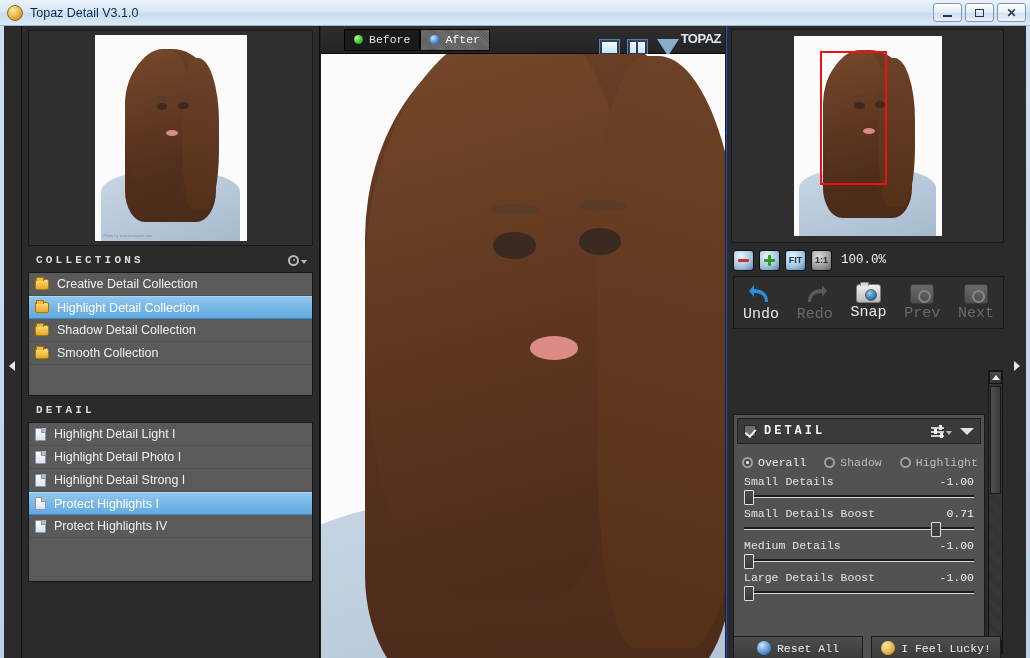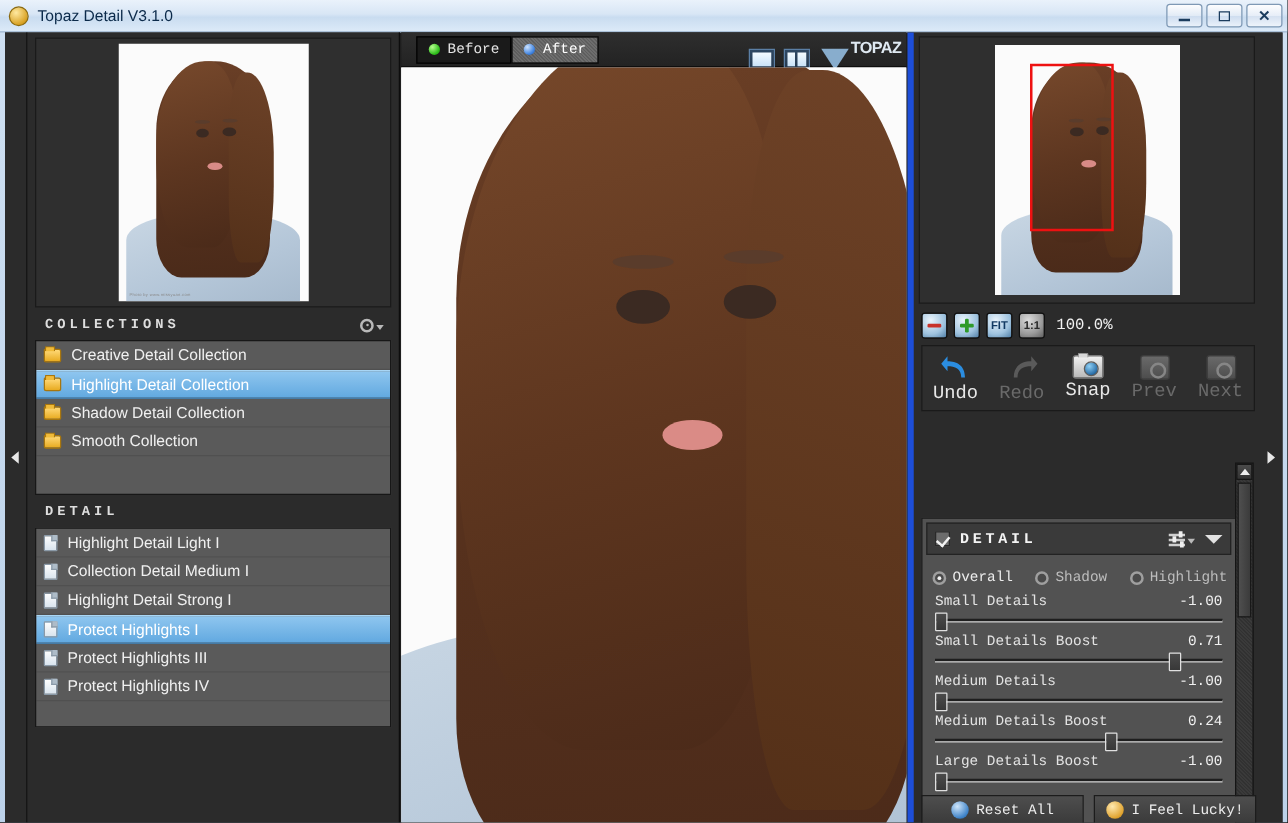--- a/index.html
+++ b/index.html
@@ -195,21 +195,21 @@
 
   
   #center {
     position: absolute; left: 317px; top: 0; width: 404px; height: 632px;
     background: #141414;
   }
   #center-toolbar {
     position: relative; height: 28px; width: 404px;
     background: linear-gradient(#2e2e2e, #232323);
     border-bottom: 1px solid #0b0b0b;
-    display: flex; align-items: center; padding-left: 12px; gap: 0;
+    display: flex; align-items: center; padding-left: 23px; gap: 0;
   }
   .vtab {
     height: 22px; min-width: 69px; padding: 0 9px;
     display: flex; align-items: center; gap: 6px;
     font-family: "Liberation Mono", monospace; font-size: 11.5px;
     border: 1px solid #000;
   }
   .vtab.inactive { background: #1a1a1a; color: #e4e4e4; }
   .vtab.active {
     background: repeating-linear-gradient(45deg,#6e6e6e 0 1px,#5e5e5e 1px 2px);
@@ -246,21 +246,21 @@
     overflow: hidden; background: #ffffff;
   }
   #zoomed-portrait {
     position: absolute; left: -78px; top: -86px; width: 610px; height: 800px;
     filter: blur(0.4px) saturate(1.02);
   }
 
   
   #right-panel {
     position: absolute; left: 722px; top: 0; width: 282px; height: 632px;
-    background: #2b2b2b; border-left: 5px solid #1d4ed8;
+    background: #2b2b2b; border-left: 1px solid #1d4ed8;
   }
   #nav-box {
     margin: 3px 4px 0 4px; height: 214px;
     background: #2f2f2f; border: 1px solid #1a1a1a;
     display: flex; align-items: center; justify-content: center;
     position: relative;
   }
   #nav-rect {
     position: absolute; border: 2px solid #ee1111; pointer-events: none;
   }
@@ -539,33 +539,29 @@
         <div class="section-title">DETAIL</div>
       </div>
 
       <div class="list-box" id="presets-list">
           <div class="list-item">
             <span class="doc-icon"></span>
             <span>Highlight Detail Light I</span>
           </div>
           <div class="list-item">
             <span class="doc-icon"></span>
-            <span>Collection Detail Medium I</span>
+            <span>Highlight Detail Photo I</span>
           </div>
           <div class="list-item">
             <span class="doc-icon"></span>
             <span>Highlight Detail Strong I</span>
           </div>
           <div class="list-item selected">
             <span class="doc-icon"></span>
             <span>Protect Highlights I</span>
-          </div>
-          <div class="list-item">
-            <span class="doc-icon"></span>
-            <span>Protect Highlights III</span>
           </div>
           <div class="list-item">
             <span class="doc-icon"></span>
             <span>Protect Highlights IV</span>
           </div>
         </div>
     </div>
 
     <div id="center">
       <div id="center-toolbar">
@@ -735,30 +731,20 @@
                 <span>Medium Details</span>
                 <span class="slider-val">-1.00</span>
               </div>
               <div class="track">
                 <div class="track-line"></div>
                 <div class="handle" style="left: calc(0% + 0px);"></div>
               </div>
             </div>
             <div class="slider-row">
               <div class="slider-top">
-                <span>Medium Details Boost</span>
-                <span class="slider-val">0.24</span>
-              </div>
-              <div class="track">
-                <div class="track-line"></div>
-                <div class="handle" style="left: calc(62% - 6.2px);"></div>
-              </div>
-            </div>
-            <div class="slider-row">
-              <div class="slider-top">
                 <span>Large Details Boost</span>
                 <span class="slider-val">-1.00</span>
               </div>
               <div class="track">
                 <div class="track-line"></div>
                 <div class="handle" style="left: calc(0% + 0px);"></div>
               </div>
             </div>
           </div>
       </div>

